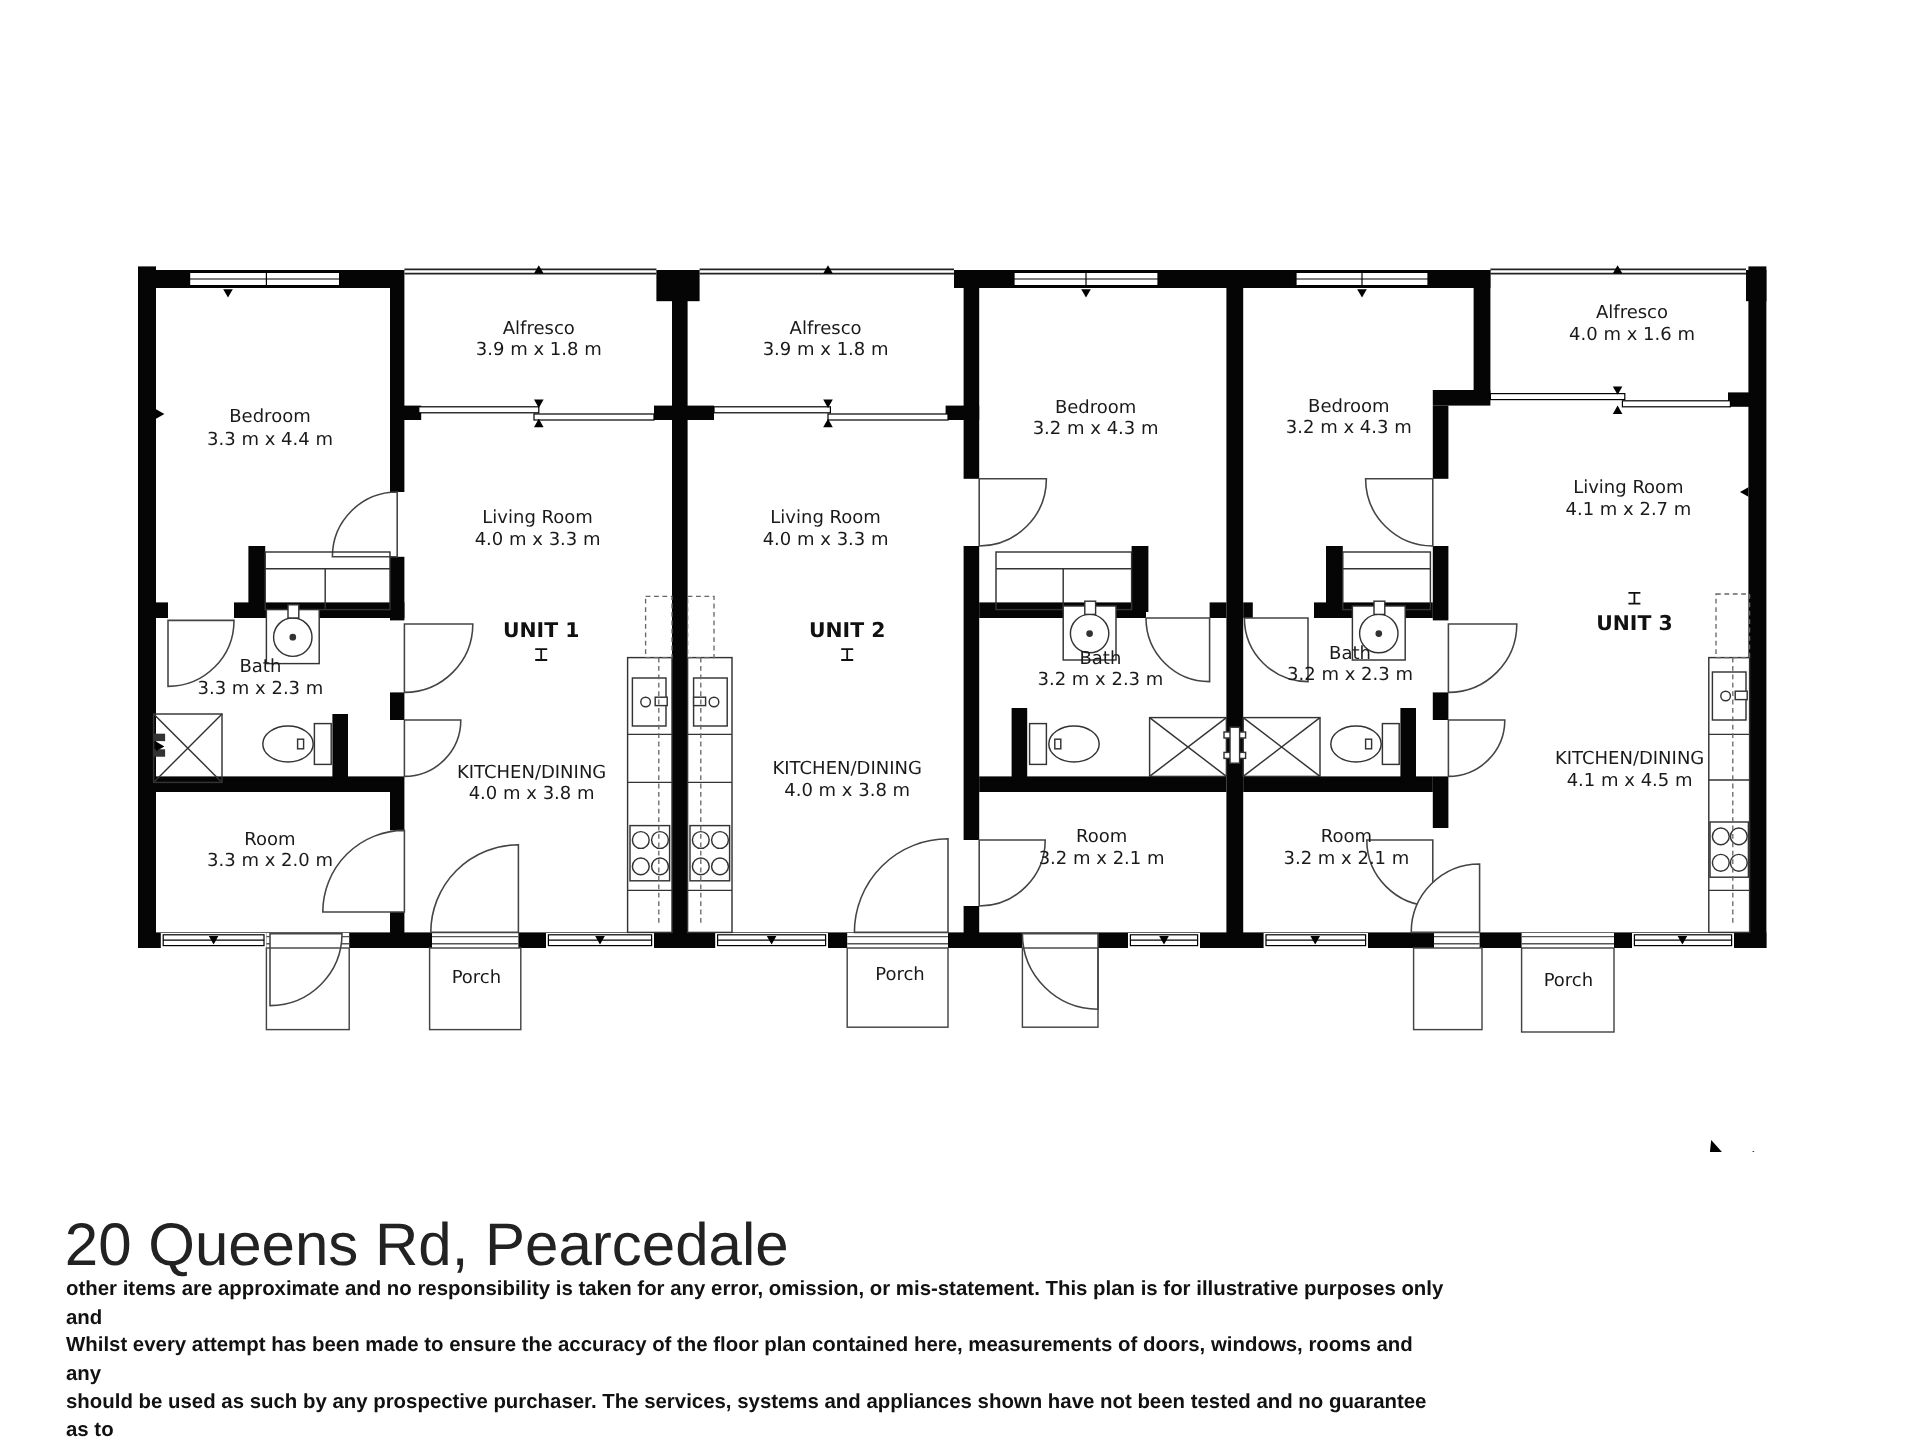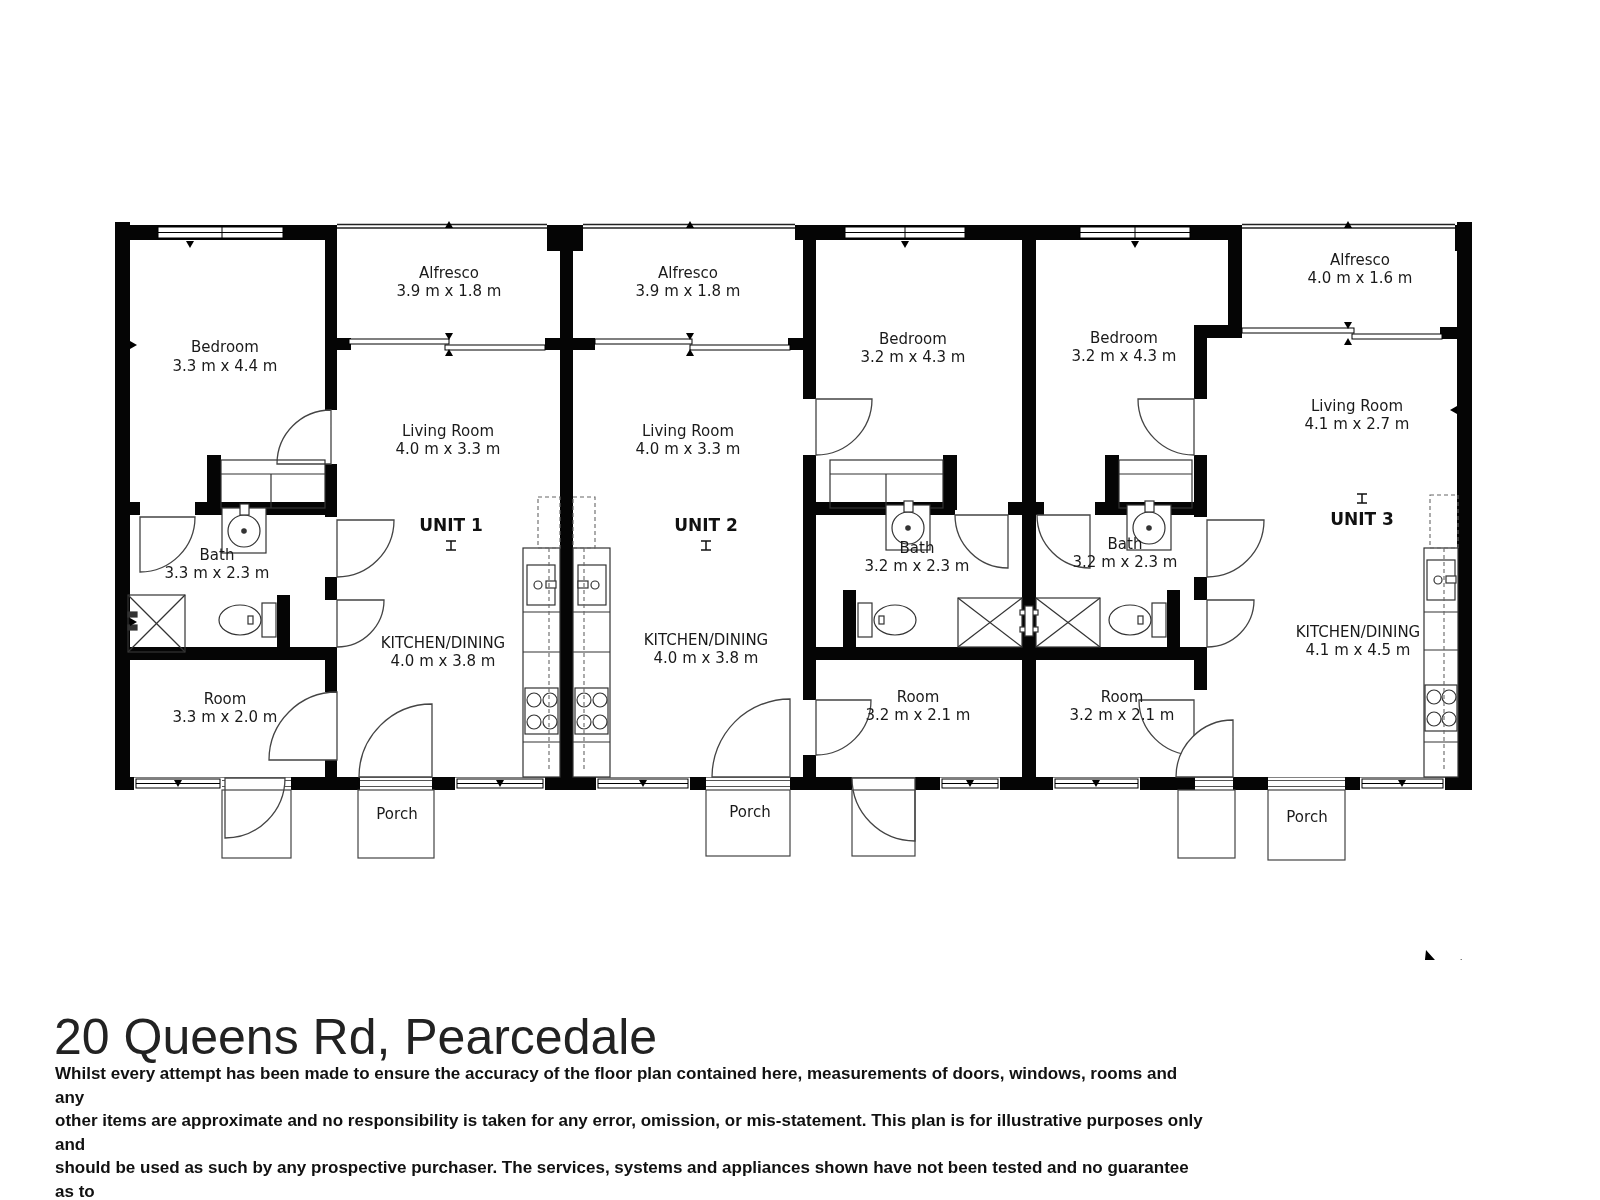--- a/index.html
+++ b/index.html
@@ -364,18 +364,18 @@
   </g>
 
   <g>
     <polygon points="1426,950 1478,1008 1438,997 1418,1026" fill="#000"></polygon>
     <text class="north-n" x="1448" y="986" transform="rotate(-24 1448 986)">N</text>
   </g>
 </svg>
 
   <div class="addr-title">20 Queens Rd, Pearcedale</div>
   <div class="disclaimer">
+    <div>other items are approximate and no responsibility is taken for any error, omission, or mis-statement. This plan is for illustrative purposes only and</div>
     <div>Whilst every attempt has been made to ensure the accuracy of the floor plan contained here, measurements of doors, windows, rooms and any</div>
-    <div>other items are approximate and no responsibility is taken for any error, omission, or mis-statement. This plan is for illustrative purposes only and</div>
     <div>should be used as such by any prospective purchaser. The services, systems and appliances shown have not been tested and no guarantee as to</div>
 
   </div>
 </div>
 
 </body></html>

